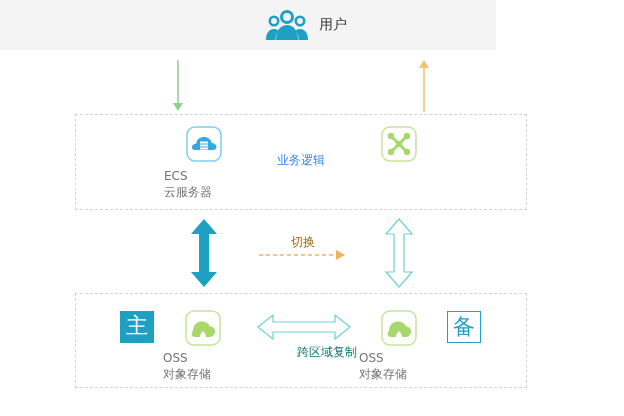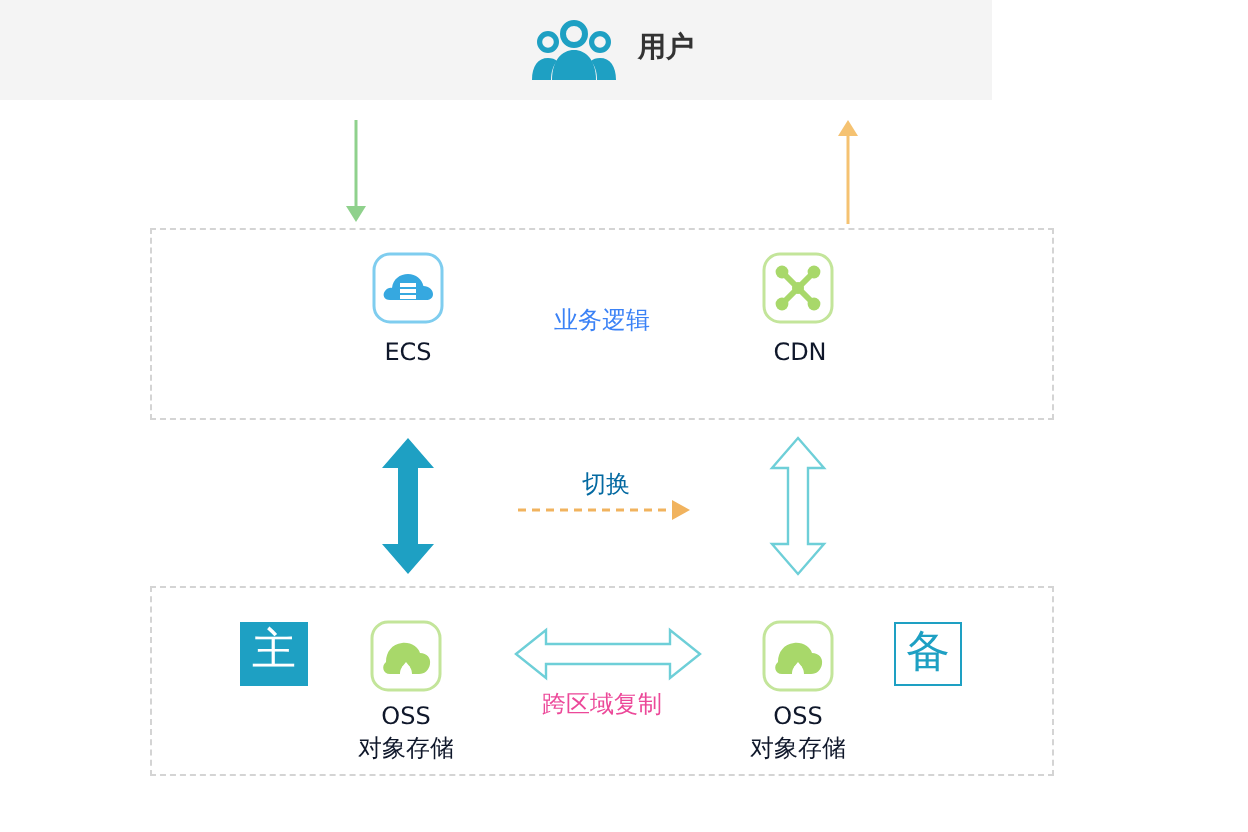--- a/index.html
+++ b/index.html
@@ -1,37 +1,37 @@
 <!DOCTYPE html>
 <html><head>
   <meta charset="utf-8">
   <style>
     * { margin: 0; padding: 0; box-sizing: border-box; }
     html, body { width: 624px; height: 416px; background: #ffffff; overflow: hidden; }
     body { position: relative; font-family: "DejaVu Sans", "Liberation Sans", sans-serif; color: #444; }
 
-    .topbar { position: absolute; left: 0; top: 0; width: 496px; height: 50px; background: #f4f4f4; font-weight: bold; }
+    .topbar { position: absolute; left: 0; top: 0; width: 496px; height: 50px; background: #f4f4f4; }
     .user-icon { position: absolute; left: 265px; top: 9px; width: 44px; height: 32px; }
     .user-label { position: absolute; left: 319px; top: 15px; font-size: 14px; color: #333; line-height: 18px; }
 
     .box { position: absolute; border: 1.5px dashed #d4d4d4; }
     .box-top { left: 75px; top: 114px; width: 452px; height: 96px; }
     .box-bottom { left: 75px; top: 293px; width: 452px; height: 95px; }
 
     .svc-icon { position: absolute; width: 36px; height: 36px; border-radius: 8px; background: #fff; }
     .svc-icon svg { position: absolute; left: 0; top: 0; }
-    .svc-label { position: absolute; font-size: 12px; color: #0f172a; text-align: center; line-height: 16px; white-space: nowrap; }
+    .svc-label { position: absolute; font-size: 12px; color: #737373; text-align: left; line-height: 16px; white-space: nowrap; }
 
     .badge { position: absolute; width: 34px; height: 32px; font-size: 22px; line-height: 30px; text-align: center; }
     .badge-main { left: 120px; top: 311px; background: #1ea0c3; color: #fff; }
     .badge-backup { left: 447px; top: 311px; border: 1.5px solid #1ea0c3; color: #1ea0c3; background: #fff; }
 
     .text-blue { position: absolute; font-size: 12px; color: #3b82f6; white-space: nowrap; }
-    .text-orange { position: absolute; font-size: 12px; color: #0369a1; white-space: nowrap; }
-    .text-green { position: absolute; font-size: 12px; color: #ec4899; white-space: nowrap; }
+    .text-orange { position: absolute; font-size: 12px; color: #a16207; white-space: nowrap; }
+    .text-green { position: absolute; font-size: 12px; color: #0f766e; white-space: nowrap; margin-left: 26px; }
 
     svg.abs { position: absolute; overflow: visible; }
   </style>
 </head>
 <body>
 
 <div class="topbar">
   <svg class="user-icon" viewBox="0 0 44 32">
     <circle cx="22" cy="8" r="5.5" fill="none" stroke="#1ea0c3" stroke-width="3"></circle>
     <circle cx="9" cy="12" r="4.2" fill="none" stroke="#1ea0c3" stroke-width="2.6"></circle>
@@ -59,38 +59,38 @@
   <svg width="36" height="36" viewBox="0 0 36 36">
     <rect x="1" y="1" width="34" height="34" rx="8" fill="#fff" stroke="#7fcdef" stroke-width="1.5"></rect>
     <path d="M9 24 C6 24 5 21.5 6.5 19.5 C7.5 18 9 17.8 10 18 C10.5 13.5 14 11 18 11 C22 11 25 13.5 25.7 17 C28.5 17 30.5 19 30.5 21 C30.5 23 29 24 27 24 Z" fill="#36a8e0"></path>
     <rect x="14" y="15.5" width="8" height="2" fill="#fff"></rect>
     <rect x="14" y="18.5" width="8" height="2" fill="#fff"></rect>
     <rect x="14" y="21.5" width="8" height="2" fill="#fff"></rect>
   </svg>
 </div>
 <div class="svc-label" style="left:164px;top:168px;width:80px;">
   <div>ECS</div>
+  <div>云服务器</div>
 </div>
 
 <span class="text-blue" style="left:277px;top:152px;">业务逻辑</span>
 
 <div class="svc-icon" style="left:381px;top:126px;">
   <svg width="36" height="36" viewBox="0 0 36 36">
     <rect x="1" y="1" width="34" height="34" rx="8" fill="#fff" stroke="#c3e59a" stroke-width="1.5"></rect>
     <line x1="11" y1="11" x2="25" y2="25" stroke="#a8d86a" stroke-width="3"></line>
     <line x1="25" y1="11" x2="11" y2="25" stroke="#a8d86a" stroke-width="3"></line>
     <circle cx="10" cy="10" r="3.2" fill="#a8d86a"></circle>
     <circle cx="26" cy="10" r="3.2" fill="#a8d86a"></circle>
     <circle cx="10" cy="26" r="3.2" fill="#a8d86a"></circle>
     <circle cx="26" cy="26" r="3.2" fill="#a8d86a"></circle>
     <circle cx="18" cy="18" r="3" fill="#a8d86a"></circle>
   </svg>
 </div>
 <div class="svc-label" style="left:354px;top:168px;width:92px;">
-  <div>CDN</div>
 </div>
 
 <svg class="abs" style="left:190px;top:218px;" width="28" height="70">
   <polygon points="14,1 27,16 19,16 19,54 27,54 14,69 1,54 9,54 9,16 1,16" fill="#1ea0c3"></polygon>
 </svg>
 
 <span class="text-orange" style="left:291px;top:234px;">切换</span>
 <svg class="abs" style="left:258px;top:248px;" width="90" height="14">
   <line x1="1" y1="7" x2="78" y2="7" stroke="#f1b35e" stroke-width="1.5" stroke-dasharray="4,3"></line>
   <polygon points="78,2 87,7 78,12" fill="#f1b35e"></polygon>

